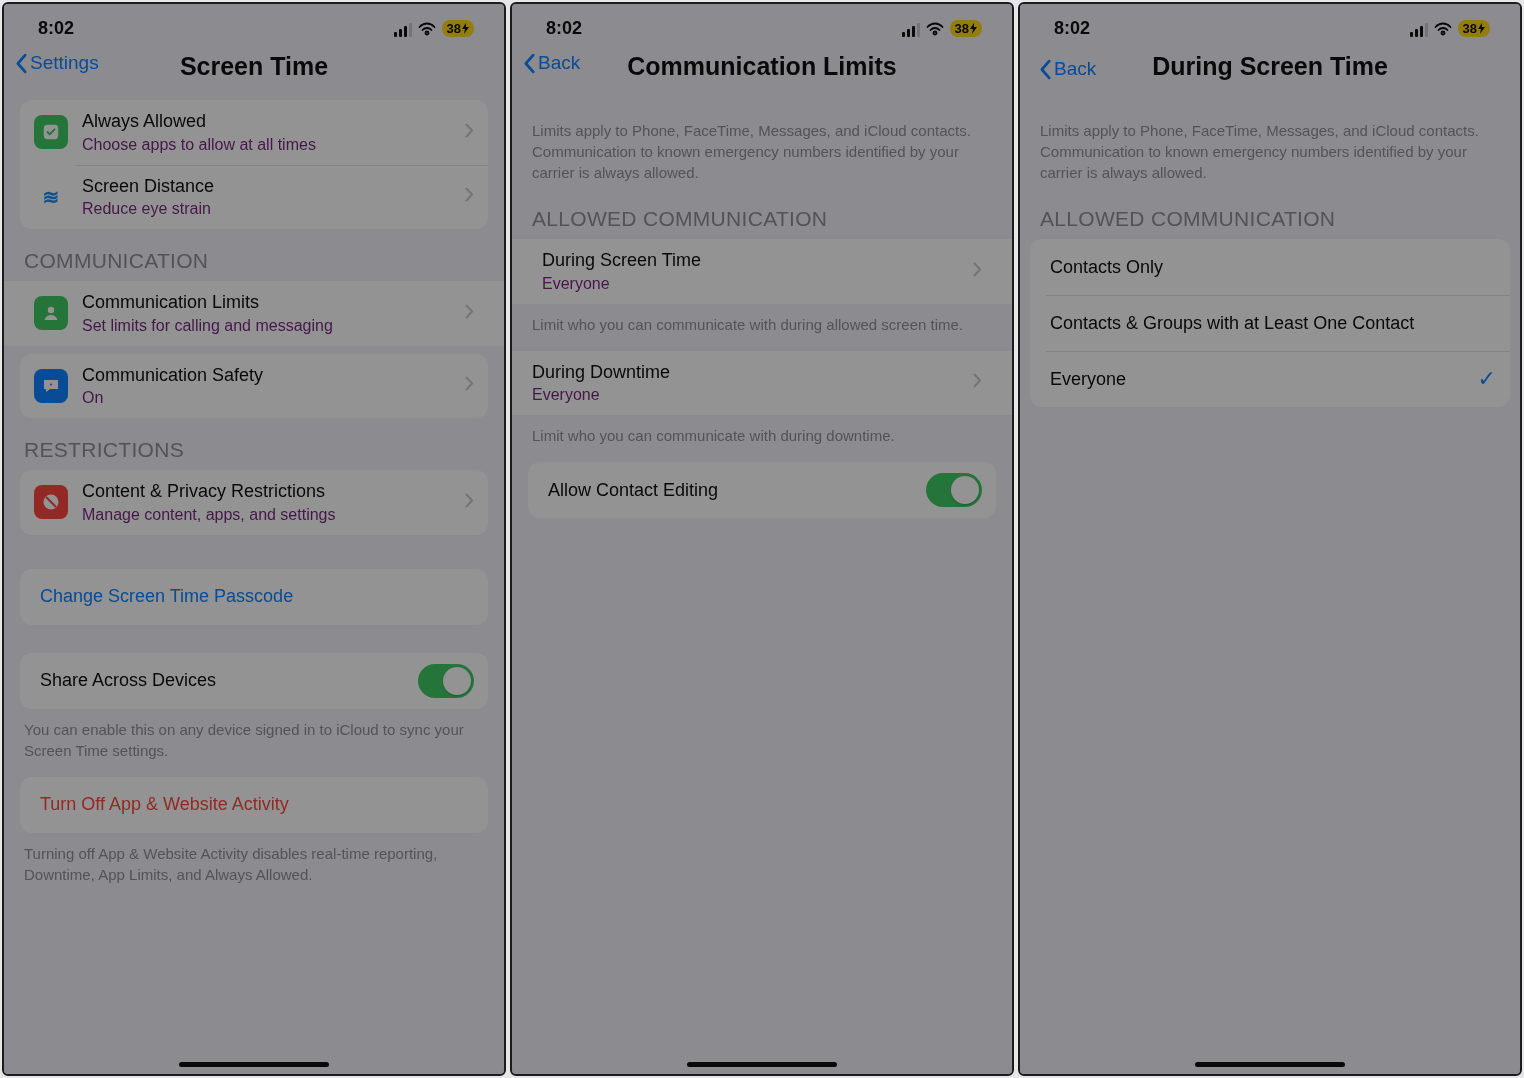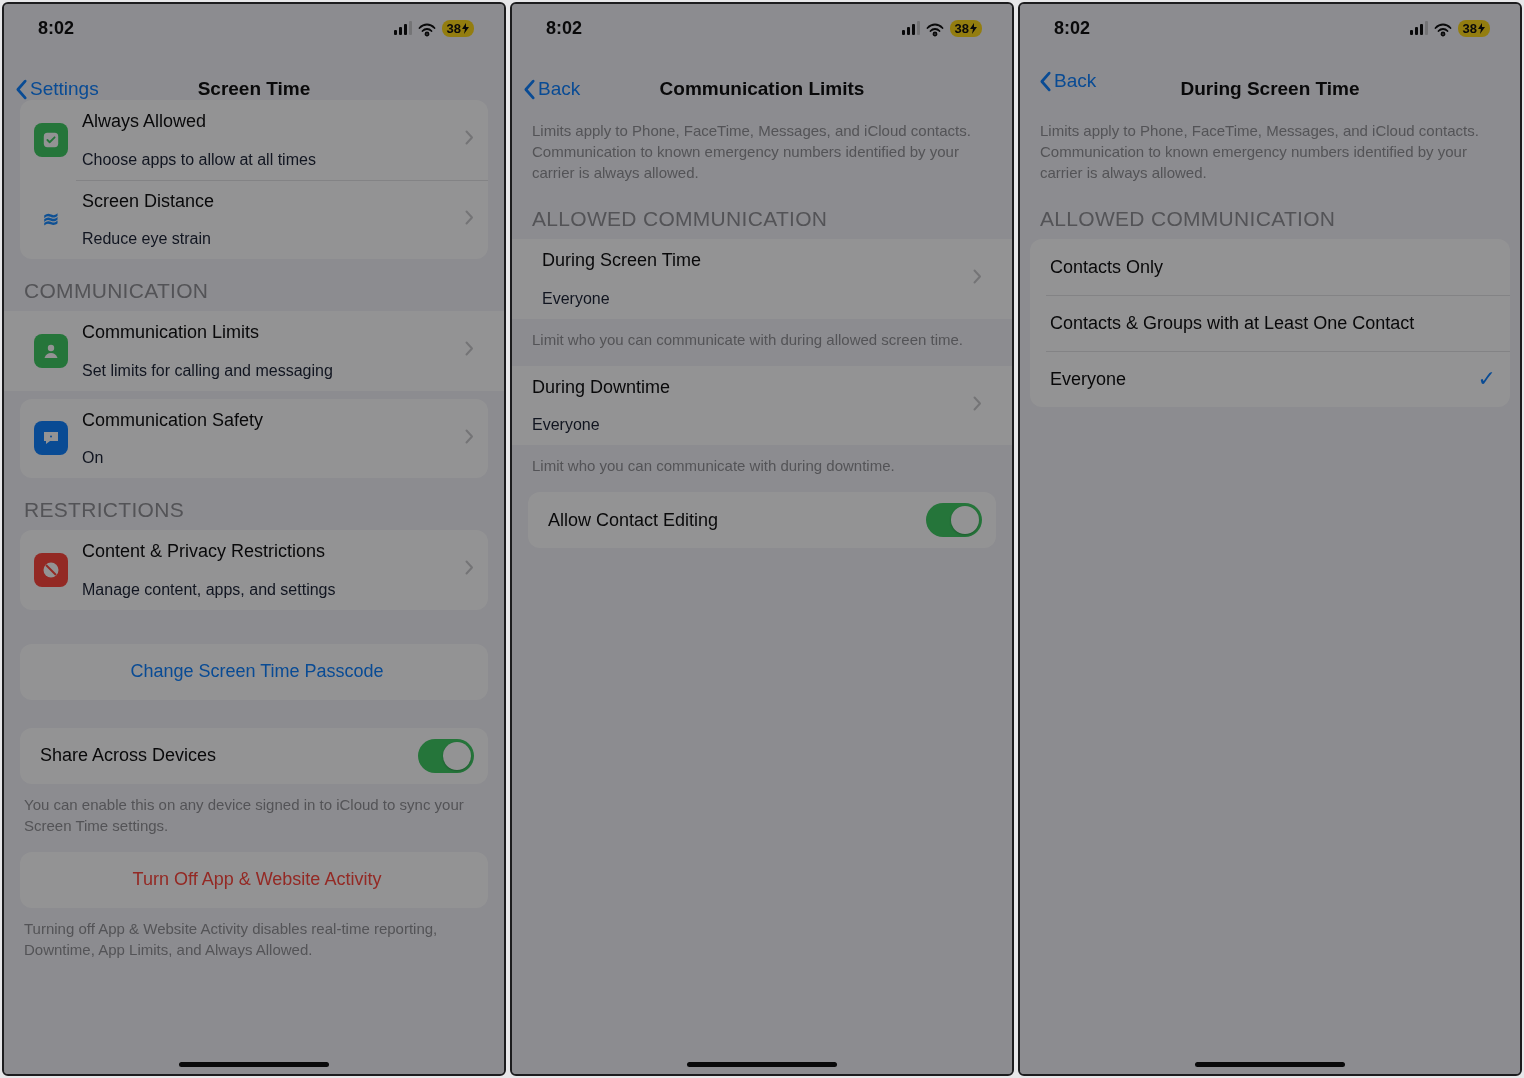--- a/index.html
+++ b/index.html
@@ -1,45 +1,45 @@
 <!DOCTYPE html>
 <html><head>
 <meta charset="utf-8">
 <style>
 * { box-sizing: border-box; margin: 0; padding: 0; font-family: -apple-system, "SF Pro Text", "Helvetica Neue", Helvetica, Arial, sans-serif; }
 body { background:#e7e7e9; display:flex; gap:4px; padding:2px; width:1524px; height:1078px; }
 .phone { flex:1; background:#f2f2f7; border:2px solid #1c1c1e; border-radius:6px; position:relative; overflow:hidden; display:flex; flex-direction:column; }
 .dim-overlay { position:absolute; inset:0; background:rgba(20,20,22,0.46); pointer-events:none; z-index:50; }
 .status-bar { height:48px; display:flex; align-items:center; justify-content:space-between; padding:0 30px 0 34px; font-weight:600; font-size:18px; position:relative; z-index:1; }
-.status-right { display:flex; align-items:center; gap:6px; }
+.status-right { display:flex; gap:6px; }
 .signal { display:inline-flex; align-items:flex-end; gap:2px; }
 .signal span { width:3px; background:#000; border-radius:1px; }
 .signal span:nth-child(1){height:5px;} .signal span:nth-child(2){height:8px;} .signal span:nth-child(3){height:11px;} .signal span:nth-child(4){height:14px; background:#c6c6c8;}
 .wifi { width:18px; height:14px; position:relative; }
 .wifi svg { width:18px; height:14px; }
 .batt { display:flex; align-items:center; gap:2px; }
 .batt-pill { background:#ffd60a; border-radius:8px; padding:1px 5px; font-size:13px; font-weight:700; display:flex; align-items:center; gap:1px; }
-.nav { height:48px; display:flex; align-items:flex-end; position:relative; z-index:1; }
+.nav { height:48px; display:flex; align-items:flex-start; position:relative; z-index:1; }
 .nav-back { color:#007aff; font-size:19px; display:flex; align-items:center; gap:2px; padding-left:10px; }
 .nav-back svg { width:14px; height:21px; }
-.nav-title { position:absolute; left:0; right:0; text-align:center; font-size:19px; font-weight:600; pointer-events:none; }
+.nav-title { position:absolute; left:0; right:0; text-align:center; font-size:25px; font-weight:600; pointer-events:none; }
 .content { flex:1; overflow:auto; position:relative; z-index:1; }
 .section-header { font-size:21px; color:#8a8a8e; padding:20px 20px 8px; letter-spacing:0.3px; }
 .section-info { font-size:15px; color:#8a8a8e; padding:10px 20px 4px; line-height:1.4; }
 .group { background:#fff; border-radius:12px; margin:0 16px; overflow:hidden; }
 .group-flat { background:#fff; margin:0; overflow:hidden; }
-.row { display:flex; align-items:center; padding:10px 14px; min-height:56px; position:relative;justify-content:center; }
+.row { display:flex; align-items:center; padding:10px 14px; min-height:56px; position:relative; }
 .row + .row::before { content:""; position:absolute; top:0; left:56px; right:0; height:1px; background:#e1e1e4; }
 .row.no-icon + .row.no-icon::before { left:16px; }
 .row.no-icon { padding-left:20px; }
 .row .icon-box { width:34px; height:34px; border-radius:8px; margin-right:14px; display:flex; align-items:center; justify-content:center; color:#fff; flex-shrink:0; }
 .ic-green { background:#34c759; } .ic-teal { background:#007aff; } .ic-red { background:#ff3b30; }
 .row-labels { flex:1; display:flex; flex-direction:column; justify-content:center; }
 .row-title { font-size:18px; color:#000; line-height:1.25; }
-.row-sub { font-size:16px; color:#0f172a; line-height:1.25; margin-top:17px; }
+.row-sub { font-size:16px; color:#701a75; line-height:1.25; margin-top:2px; }
 .chev { color:#c6c6c8; }
 .chev svg { width:9px; height:15px; }
 .toggle { width:56px; height:34px; border-radius:17px; background:#34c759; position:relative; }
 .toggle::after { content:""; position:absolute; right:3px; top:3px; width:28px; height:28px; background:#fff; border-radius:50%; box-shadow:0 1px 2px rgba(0,0,0,0.25); }
 .linkrow { color:#007aff; }
 .linkrow.destructive { color:#ff3b30; }
 .checkmark { color:#007aff; font-size:22px; font-weight:400; }
 .highlight-layer { position:relative; z-index:80; background:#fff; }
 .highlight-card { position:relative; z-index:80; }
 .highlight-nav { position:relative; z-index:80; background:#f2f2f7; display:inline-flex; padding:6px 16px 8px 8px; border-bottom-right-radius:8px; }

